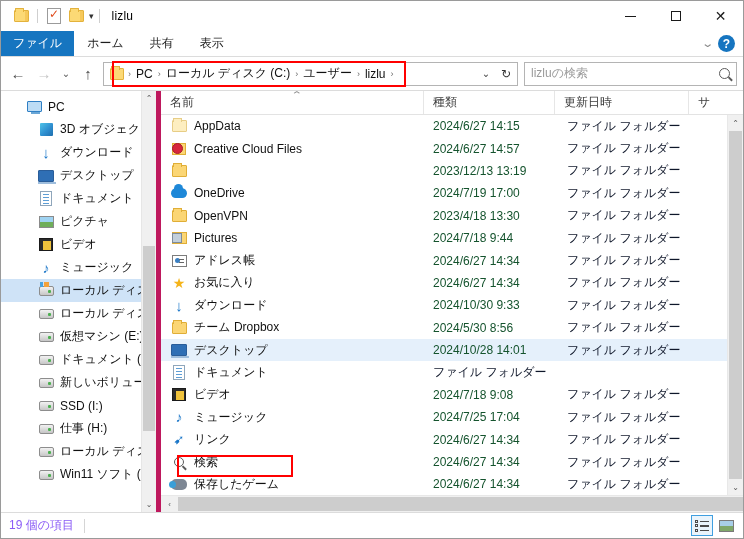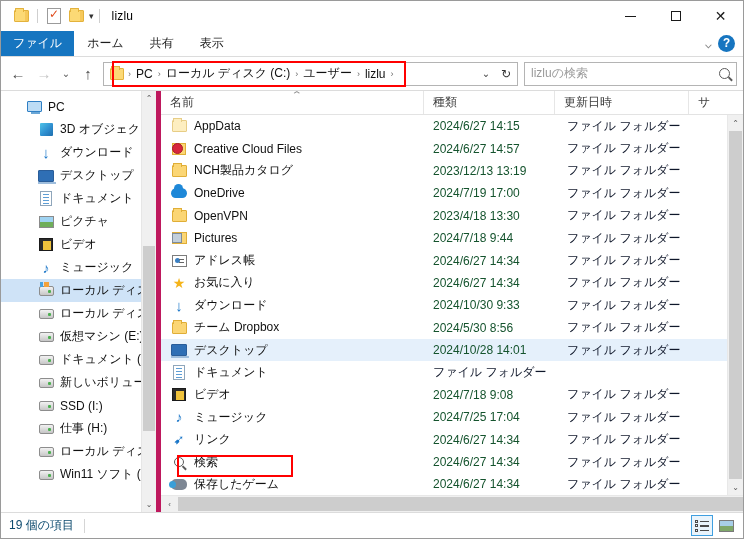--- a/index.html
+++ b/index.html
@@ -74,21 +74,20 @@
   .wc .box { width: 10px; height: 10px; border: 1px solid #1a1a1a; }
   .wc .x { font-size: 14px; line-height: 1; }
 
   
   #ribbon {
     height: 26px; flex: 0 0 26px;
     display: flex; align-items: stretch;
     background: #ffffff;
     border-bottom: 1px solid #dcdcdc;
     position: relative;
-    font-family: Liberation Mono, monospace;
   }
   .rtab {
     padding: 0 13px; display: flex; align-items: center;
     font-size: 12px; color: #1d1d1d; cursor: default;
   }
   .rtab.file {
     background: #1675c0; color: #ffffff; padding: 0 12px;
   }
   #ribbon-right {
     margin-left: auto; display: flex; align-items: center; gap: 6px; padding-right: 8px;
@@ -271,21 +270,21 @@
   #row-highlight {
     position: absolute; left: 176px; top: 454px;
     width: 116px; height: 22px;
     border: 2px solid #ff0000; pointer-events: none; z-index: 20;
   }
 
   
   #statusbar {
     height: 26px; flex: 0 0 26px; display: flex; align-items: center;
     border-top: 1px solid #dcdcdc; background: #fff;
-    font-size: 12px; color: #0c4a6e; padding-left: 8px; position: relative;
+    font-size: 12px; color: #8b5cf6; padding-left: 8px; position: relative;
   }
   #statusbar .sep { width: 1px; height: 14px; background: #d5d5d5; margin-left: 10px; }
   #viewbtns { position: absolute; right: 6px; top: 2px; display: flex; gap: 2px; }
   .viewbtn {
     width: 22px; height: 21px; display: flex; align-items: center; justify-content: center;
   }
   .viewbtn.active { border: 1px solid #3f9fe0; background: #e9f4fc; }
 
   
   .ic-folder {
@@ -639,21 +638,20 @@
             </div>
             <div class="cell-date">2024/6/27 14:57</div>
             <div class="cell-type">ファイル フォルダー</div>
             <div class="cell-size"></div>
           </div>
           <div class="row">
             <div class="cell-name">
               <span class="ic">
                 <span class="ic-folder"></span>
               </span>
-              <span>NCH製品カタログ</span>
             </div>
             <div class="cell-date">2023/12/13 13:19</div>
             <div class="cell-type">ファイル フォルダー</div>
             <div class="cell-size"></div>
           </div>
           <div class="row">
             <div class="cell-name">
               <span class="ic">
                 <span class="ic-cloud"></span>
               </span>

